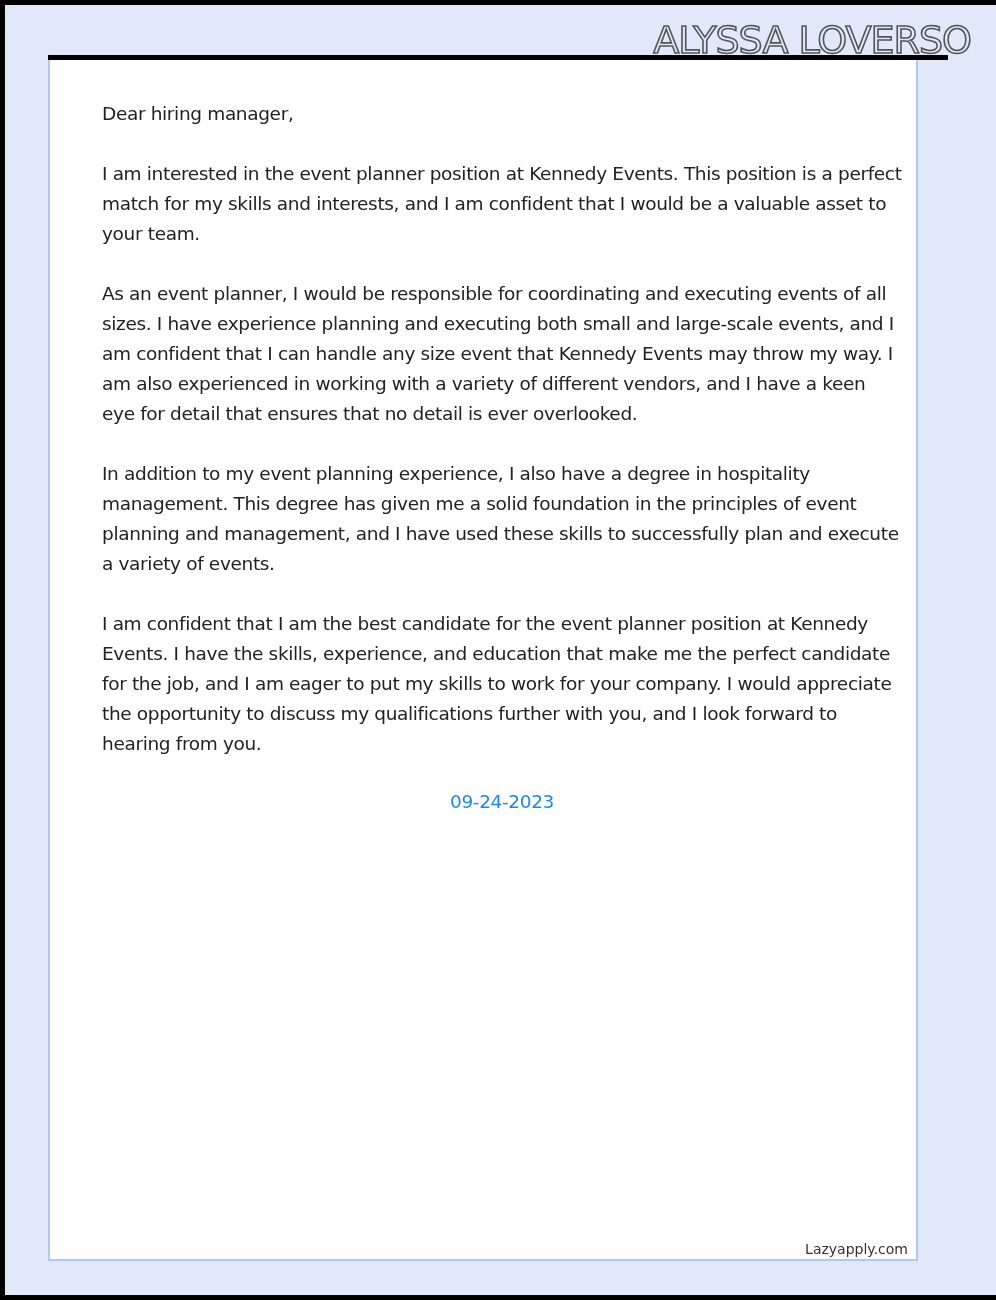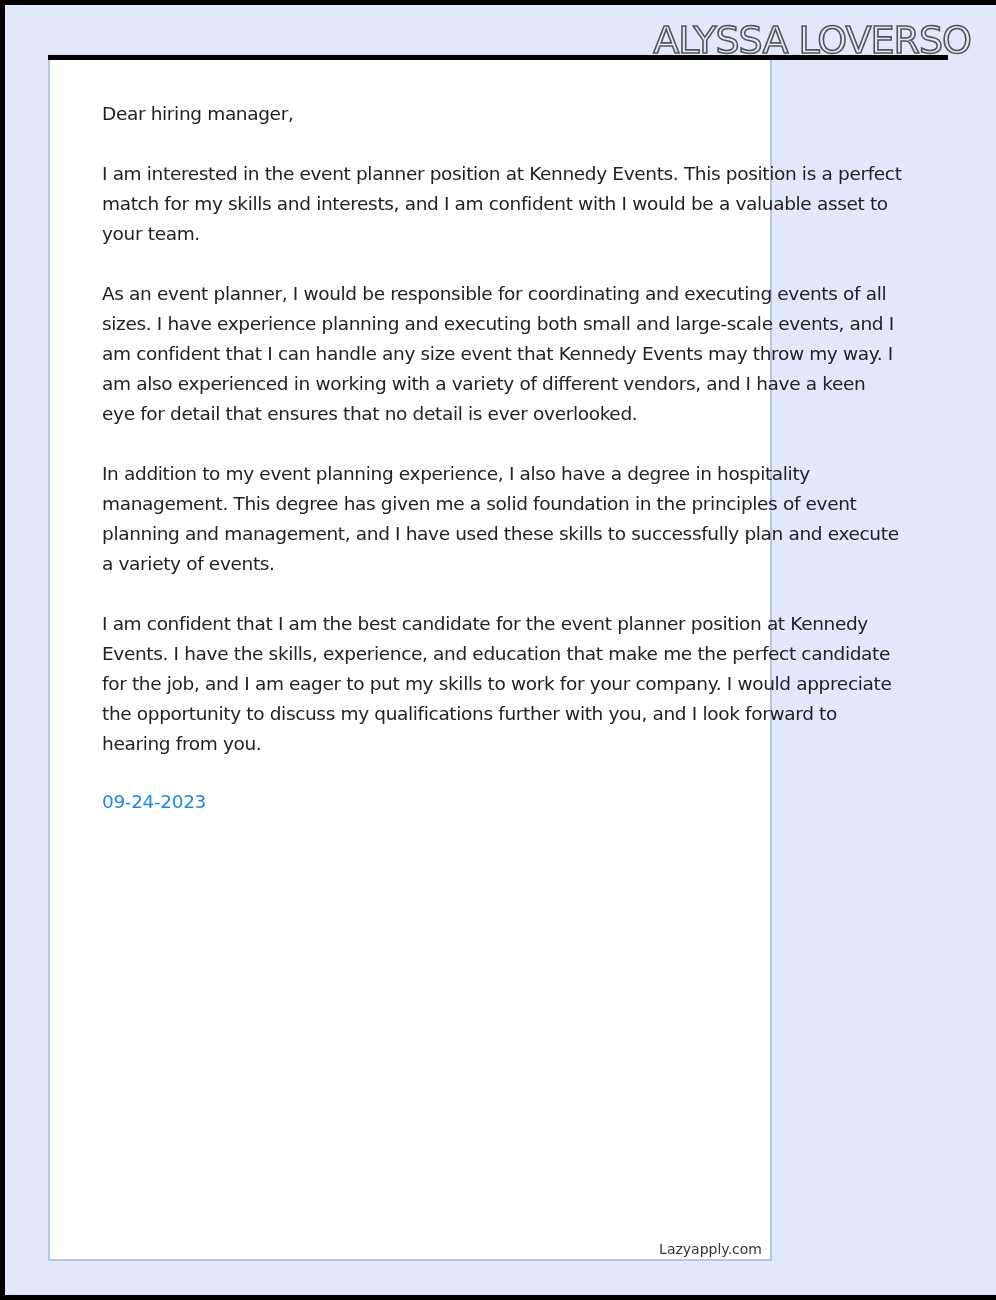--- a/index.html
+++ b/index.html
@@ -18,53 +18,53 @@
       position: absolute; right: 52px; top: 12px;
       font-family: "DejaVu Sans", sans-serif;
       font-size: 38px; letter-spacing: -1px;
       color: #e0e8fa;
       -webkit-text-stroke: 1.6px #555;
       line-height: 46px;
       white-space: nowrap;
     }
     .page {
       position: absolute; left: 43px; top: 50px;
-      width: 724px; height: 1206px;
+      width: 870px; height: 1206px;
       background: #fff;
       border-left: 2px solid #b0c8f0;
       border-right: 2px solid #b0c8f0;
       border-bottom: 2px solid #b0c8f0;
       box-sizing: border-box;
     }
     .topbar {
       position: absolute; left: 43px; top: 50px;
       width: 900px; height: 5px; background: #000;
     }
     .body {
       position: absolute; left: 52px; top: 44px; width: 800px;
       font-size: 18.5px; line-height: 30px; color: #222;
       letter-spacing: -0.35px;
     }
     .body p { margin: 0 0 30px 0; }
     .body p.last { margin-bottom: 28px; }
-    .date { color: #1e88e5; }
+    .date { color: #1e88e5; text-align: center; }
     .footer {
       position: absolute; right: 8px; bottom: 2px;
       font-size: 14px; color: #333;
     }
   </style>
 </head>
 <body>
 
 <div class="frame">
   <div class="name">ALYSSA LOVERSO</div>
   <div class="page">
     <div class="body">
       <p>Dear hiring manager,</p>
-      <p>I am interested in the event planner position at Kennedy Events. This position is a perfect match for my skills and interests, and I am confident with I would be a valuable asset to your team.</p>
+      <p>I am interested in the event planner position at Kennedy Events. This position is a perfect match for my skills and interests, and I am confident that I would be a valuable asset to your team.</p>
       <p>As an event planner, I would be responsible for coordinating and executing events of all sizes. I have experience planning and executing both small and large-scale events, and I am confident that I can handle any size event that Kennedy Events may throw my way. I am also experienced in working with a variety of different vendors, and I have a keen eye for detail that ensures that no detail is ever overlooked.</p>
       <p>In addition to my event planning experience, I also have a degree in hospitality management. This degree has given me a solid foundation in the principles of event planning and management, and I have used these skills to successfully plan and execute a variety of events.</p>
       <p class="last">I am confident that I am the best candidate for the event planner position at Kennedy Events. I have the skills, experience, and education that make me the perfect candidate for the job, and I am eager to put my skills to work for your company. I would appreciate the opportunity to discuss my qualifications further with you, and I look forward to hearing from you.</p>
       <div class="date">09-24-2023</div>
     </div>
     <div class="footer">Lazyapply.com</div>
   </div>
   <div class="topbar"></div>
 </div>
 

